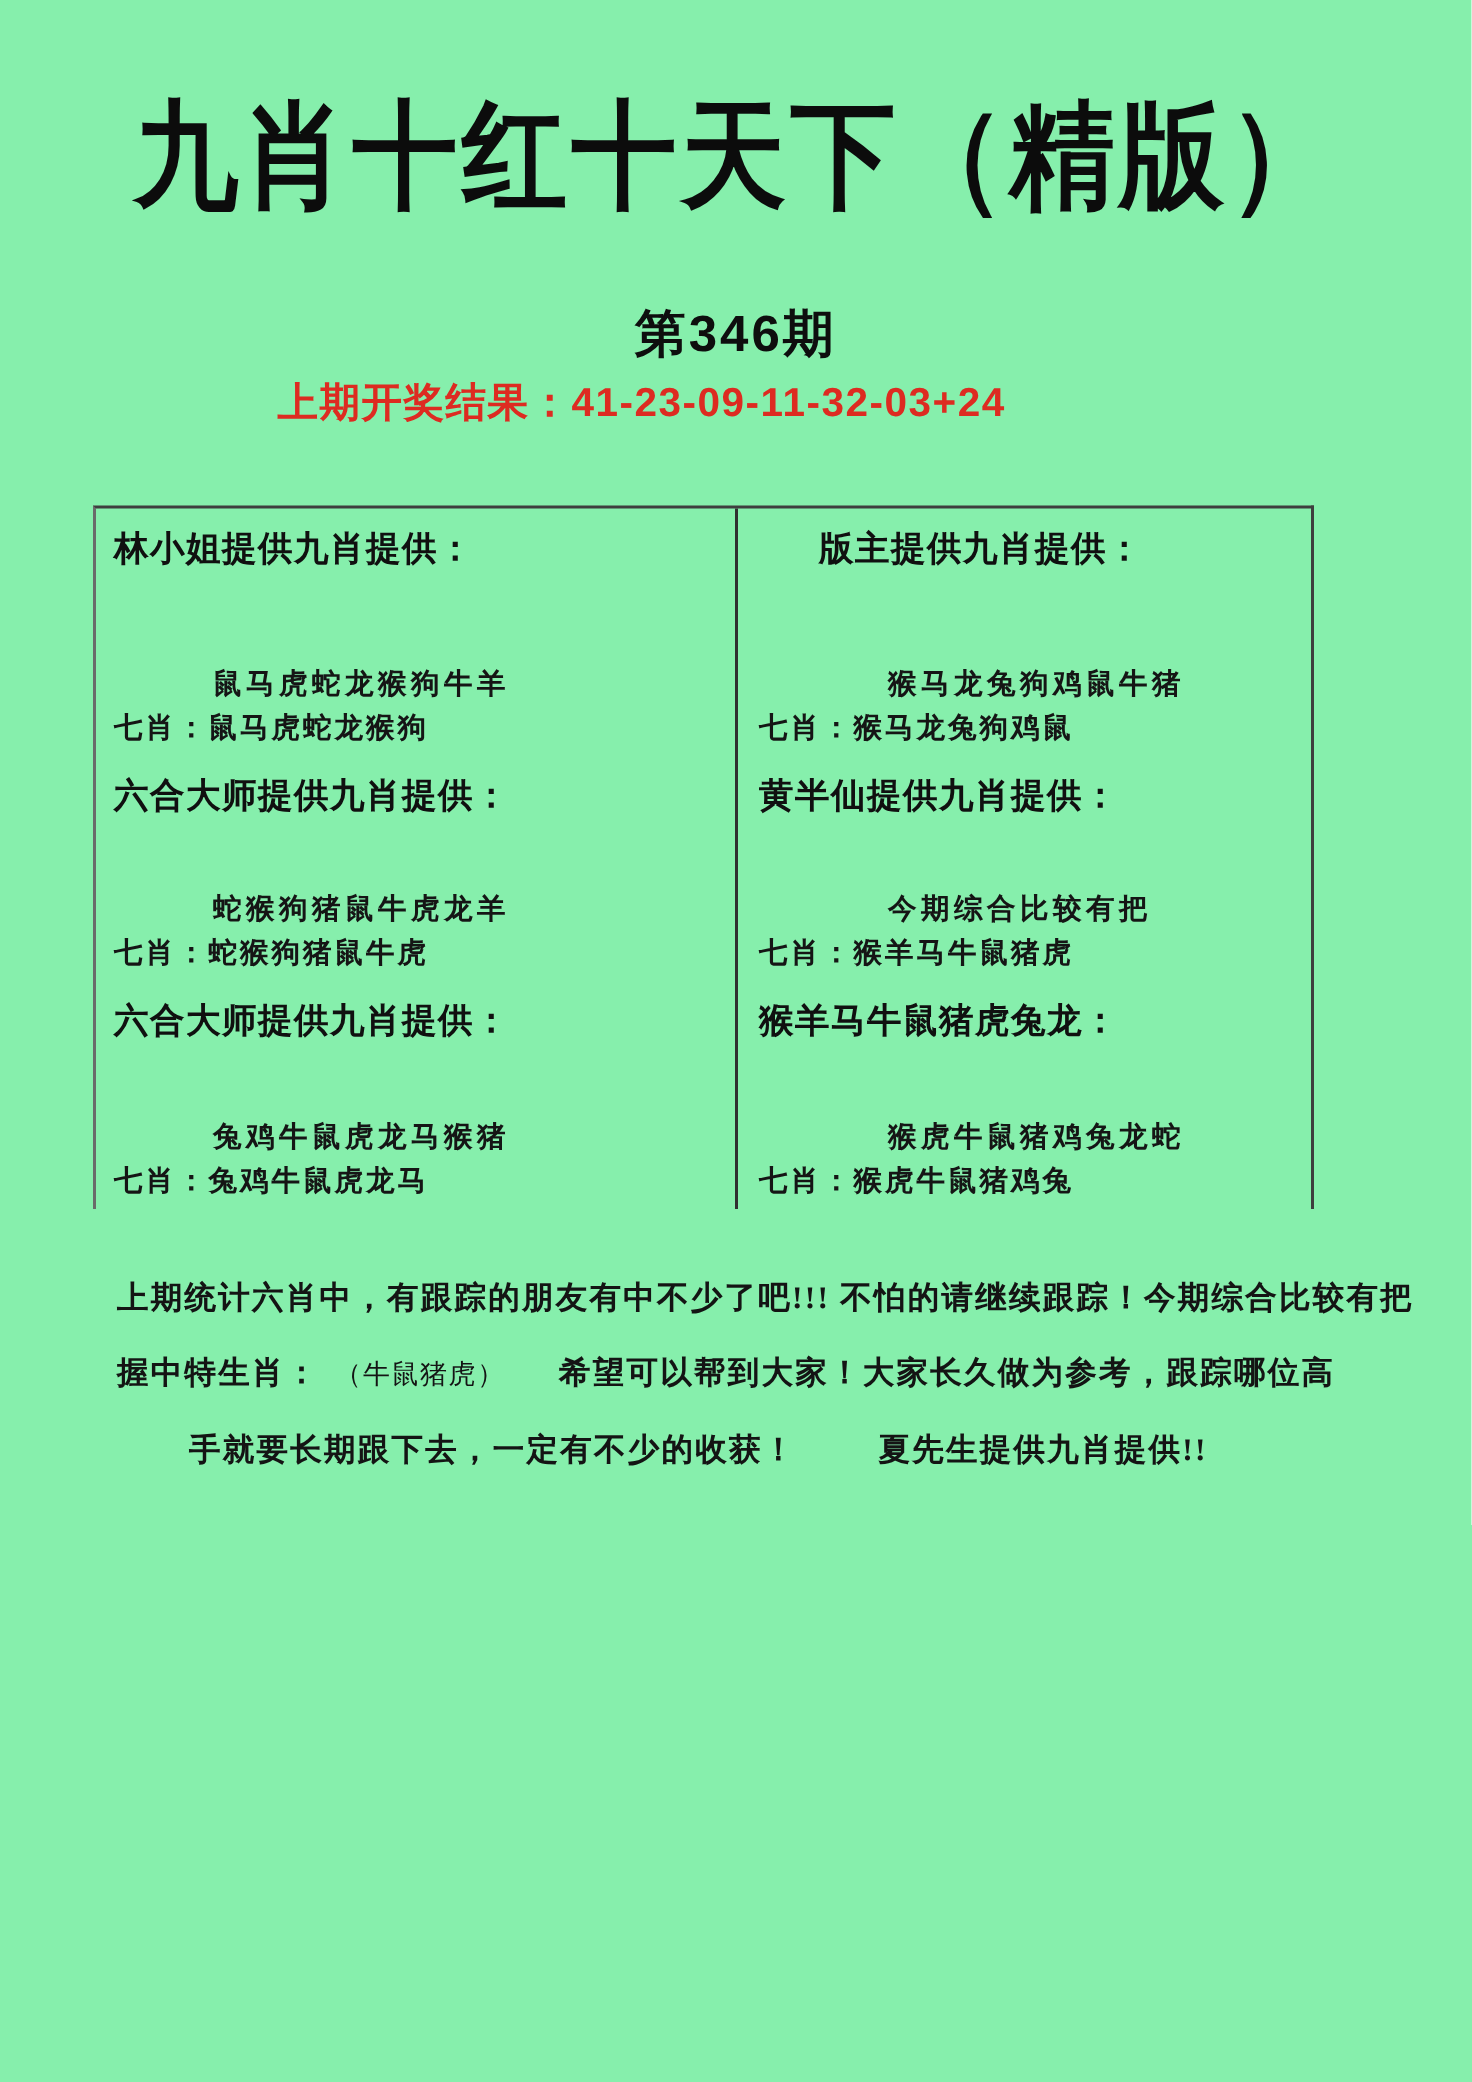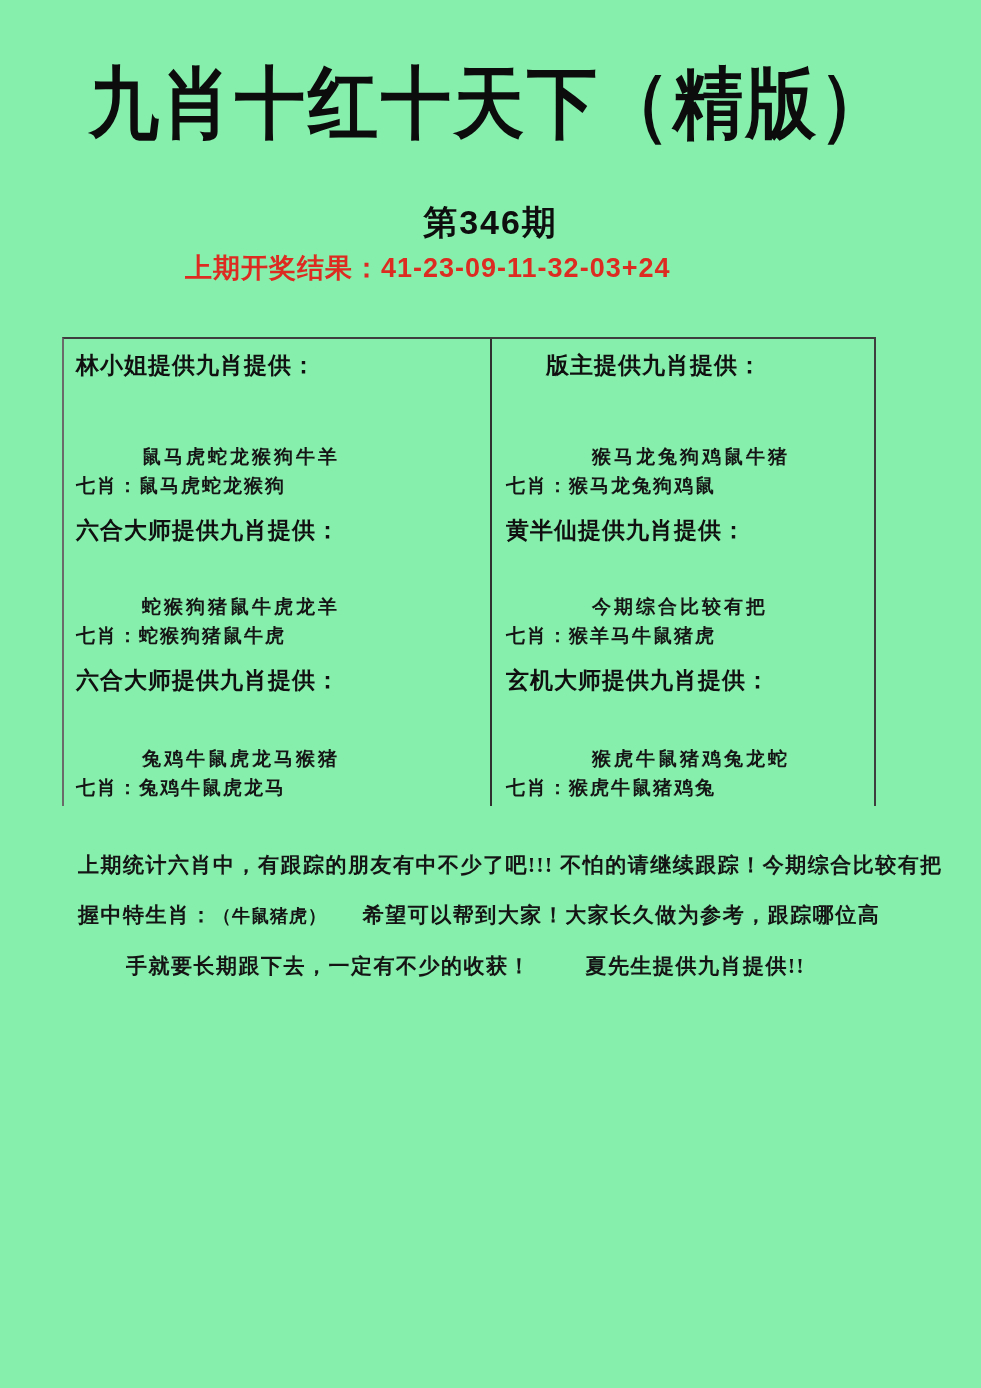--- a/index.html
+++ b/index.html
@@ -69,21 +69,21 @@
     line-height:29px; white-space:nowrap;
   }
   
   .footer {
     position:absolute; top:840px; left:78px; width:832px;
     font-size:21px; font-weight:600; letter-spacing:1.5px;
     line-height:50px; color:#141414;
   }
   .footer .f-line { white-space:nowrap; }
   .footer .f-line3 { padding-left:48px; }
-  .footer .bracket { font-size:18px; font-weight:700; letter-spacing:1px; }
+  .footer .bracket { font-size:18px; font-weight:400; letter-spacing:1px;margin-left:10px; }
   .footer .after-bracket { margin-left:1.7em; }
   .footer .line3-end { margin-left:2.6em; }
 </style>
 </head>
 <body>
 
 <div class="page">
 
   <div class="masthead">九肖十红十天下（精版）</div>
 
@@ -124,21 +124,21 @@
     </div>
 
     <div class="cell col-l">
       <div class="hdr">六合大师提供九肖提供：</div>
       <div class="spacer"></div>
       <div class="nine">兔鸡牛鼠虎龙马猴猪</div>
       <div class="seven">七肖：兔鸡牛鼠虎龙马</div>
     </div>
 
     <div class="cell col-r">
-      <div class="hdr">玄机大师提供九肖提供：</div>
+      <div class="hdr">猴羊马牛鼠猪虎兔龙：</div>
       <div class="spacer"></div>
       <div class="nine">猴虎牛鼠猪鸡兔龙蛇</div>
       <div class="seven">七肖：猴虎牛鼠猪鸡兔</div>
     </div>
 
   </div>
 
   <div class="footer">
     <div class="f-line">上期统计六肖中，有跟踪的朋友有中不少了吧!!! 不怕的请继续跟踪！今期综合比较有把</div>
     <div class="f-line">

